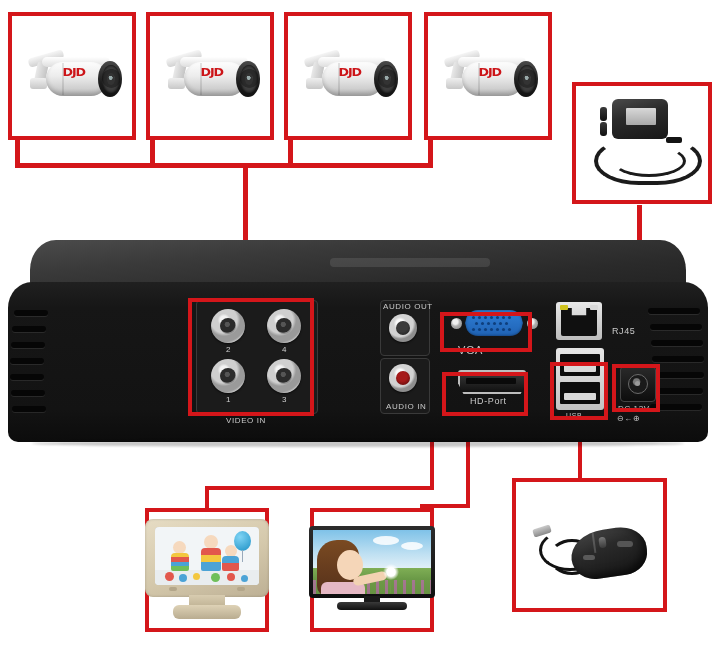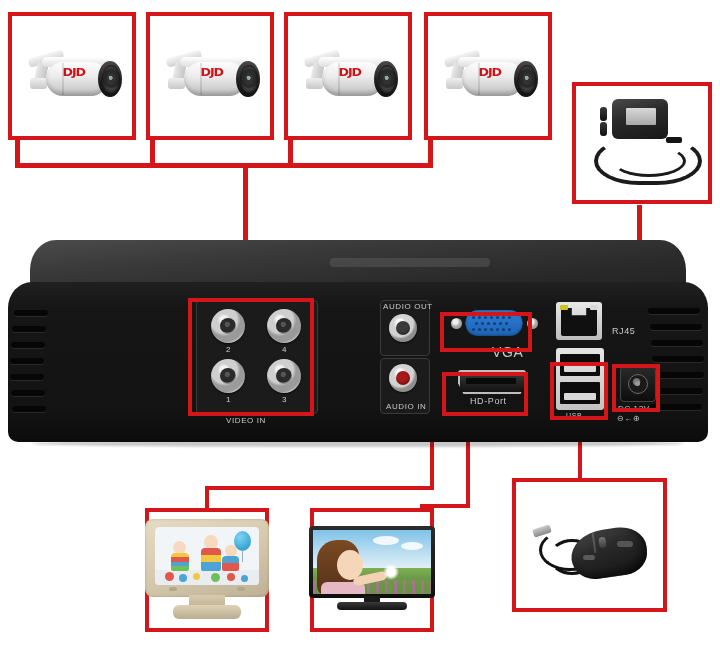--- a/index.html
+++ b/index.html
@@ -454,21 +454,21 @@
             <div class="h" style="left:6px;top:12px;"></div>
           <div class="h" style="left:12px;top:12px;"></div>
             <div class="h" style="left:18px;top:12px;"></div>
           <div class="h" style="left:24px;top:12px;"></div>
             <div class="h" style="left:30px;top:12px;"></div>
           <div class="h" style="left:36px;top:12px;"></div>
         </div>
       </div>
       <div class="vscrew" style="left:443px; top:36px;"></div>
       <div class="vscrew" style="left:519px; top:36px;"></div>
-      <div class="plabel" style="left:484px; top:62px; font-size:14px;">VGA</div>
+      <div class="plabel" style="left:450px; top:62px; font-size:11px;">VGA</div>
 
       <div class="hdmi" style="left:450px; top:88px;">
         <div class="inner"></div>
       </div>
       <div class="plabel" style="left:462px; top:114px; font-size:9px;">HD-Port</div>
 
       <div class="rj45" style="left:548px; top:20px;">
         <div class="slot"></div>
         <div class="led l1"></div>
         <div class="led l2"></div>

